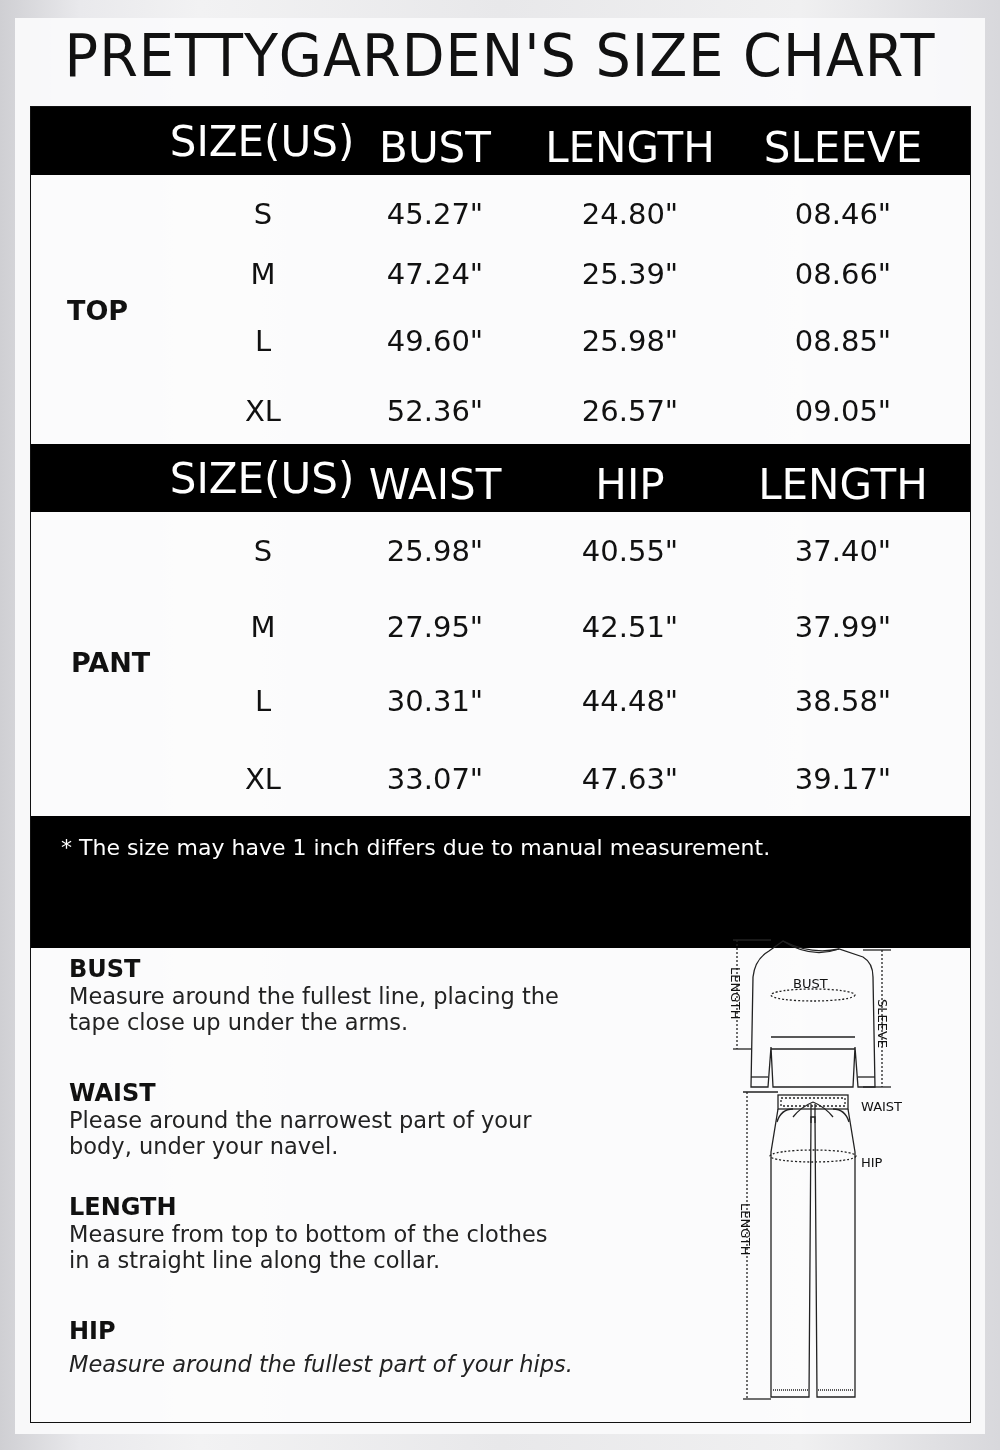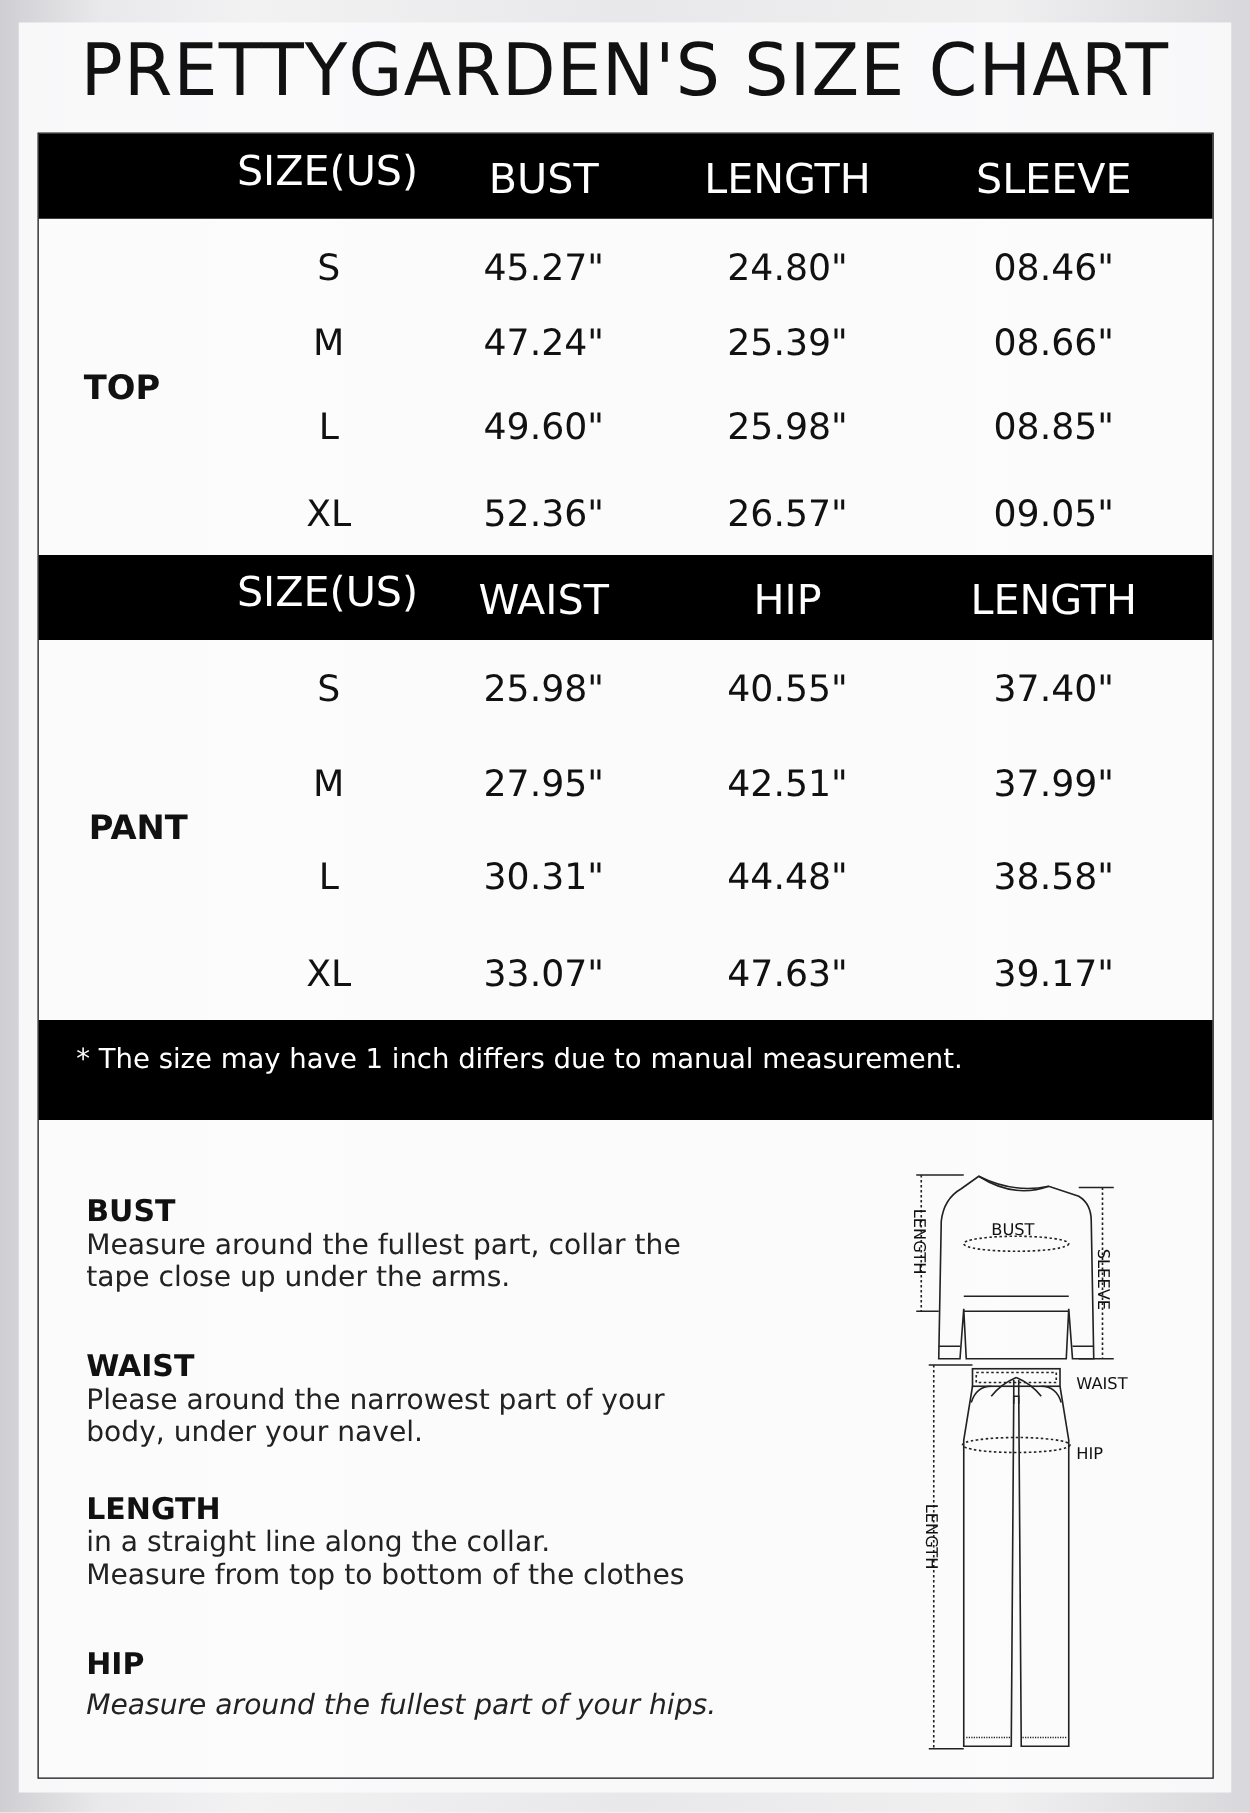--- a/index.html
+++ b/index.html
@@ -20,33 +20,33 @@
     }
     .frame {
       position: absolute; left: 30px; top: 106px; width: 941px; height: 1317px;
       border: 1.5px solid #111;
       background: rgba(252,252,252,0.7);
     }
     .hdr {
       position: absolute; left: 0; width: 100%; background: #000; color: #fff;
     }
     .hdr span {
-      position: absolute; top: 0; font-size: 33px; font-family: "DejaVu Sans", sans-serif;
+      position: absolute; top: 0; font-size: 42px; font-family: "DejaVu Sans", sans-serif;
       transform: translateX(-50%); white-space: nowrap;
     }
     .cell {
       position: absolute; font-size: 29px; color: #111; font-family: "DejaVu Sans", sans-serif;
       transform: translateX(-50%); white-space: nowrap;
     }
     .section-label {
       position: absolute; font-size: 27px; font-weight: bold; color: #111;
       font-family: "DejaVu Sans", sans-serif;
     }
     .note {
-      position: absolute; left: 0; width: 100%; top: 709px; height: 80px;
+      position: absolute; left: 0; width: 100%; top: 709px; height: 132px;
       background: #000; color: #fff; padding: 17px 0 0 30px;
       font-size: 22px; line-height: 30px; font-family: "DejaVu Sans", sans-serif;
     }
     .guide { position: absolute; left: 38px; width: 620px; }
     .guide h3 { font-size: 24px; font-weight: bold; color: #111; font-family: "DejaVu Sans", sans-serif; }
     .guide p { font-size: 22.5px; line-height: 26px; color: #222; font-family: "DejaVu Sans", sans-serif; }
     .diagram { position: absolute; left: 682px; top: 830px; width: 200px; height: 475px; }
   </style>
 </head>
 <body>
@@ -124,32 +124,32 @@
     <div class="cell" style="left:599px;top:655px;">47.63"</div>
     <div class="cell" style="left:812px;top:655px;">39.17"</div>
   </div>
 
   <div class="note">
     <div>* The size may have 1 inch differs due to manual measurement.</div>
   </div>
 
   <div class="guide" style="top:848px;">
     <h3>BUST</h3>
-    <p>Measure around the fullest part, collar the</p>
+    <p>Measure around the fullest line, placing the</p>
     <p>tape close up under the arms.</p>
   </div>
   <div class="guide" style="top:972px;">
     <h3>WAIST</h3>
     <p>Please around the narrowest part of your</p>
     <p>body, under your navel.</p>
   </div>
   <div class="guide" style="top:1086px;">
     <h3>LENGTH</h3>
+    <p>Measure from top to bottom of the clothes</p>
     <p>in a straight line along the collar.</p>
-    <p>Measure from top to bottom of the clothes</p>
   </div>
   <div class="guide" style="top:1210px;">
     <h3>HIP</h3>
     <p style="margin-top:6px;font-style:italic;">Measure around the fullest part of your hips.</p>
   </div>
 
   <svg class="diagram" viewBox="0 0 200 475">
     <g fill="none" stroke="#222" stroke-width="1.3">
 
       <path d="M70,4 Q98,18 126,12 L150,20 Q160,26 160,40 L162,150 L145,150 L142,110 L140,150 L60,150 L58,110 L55,150 L38,150 L40,40 Q42,22 56,14 Z"></path>

